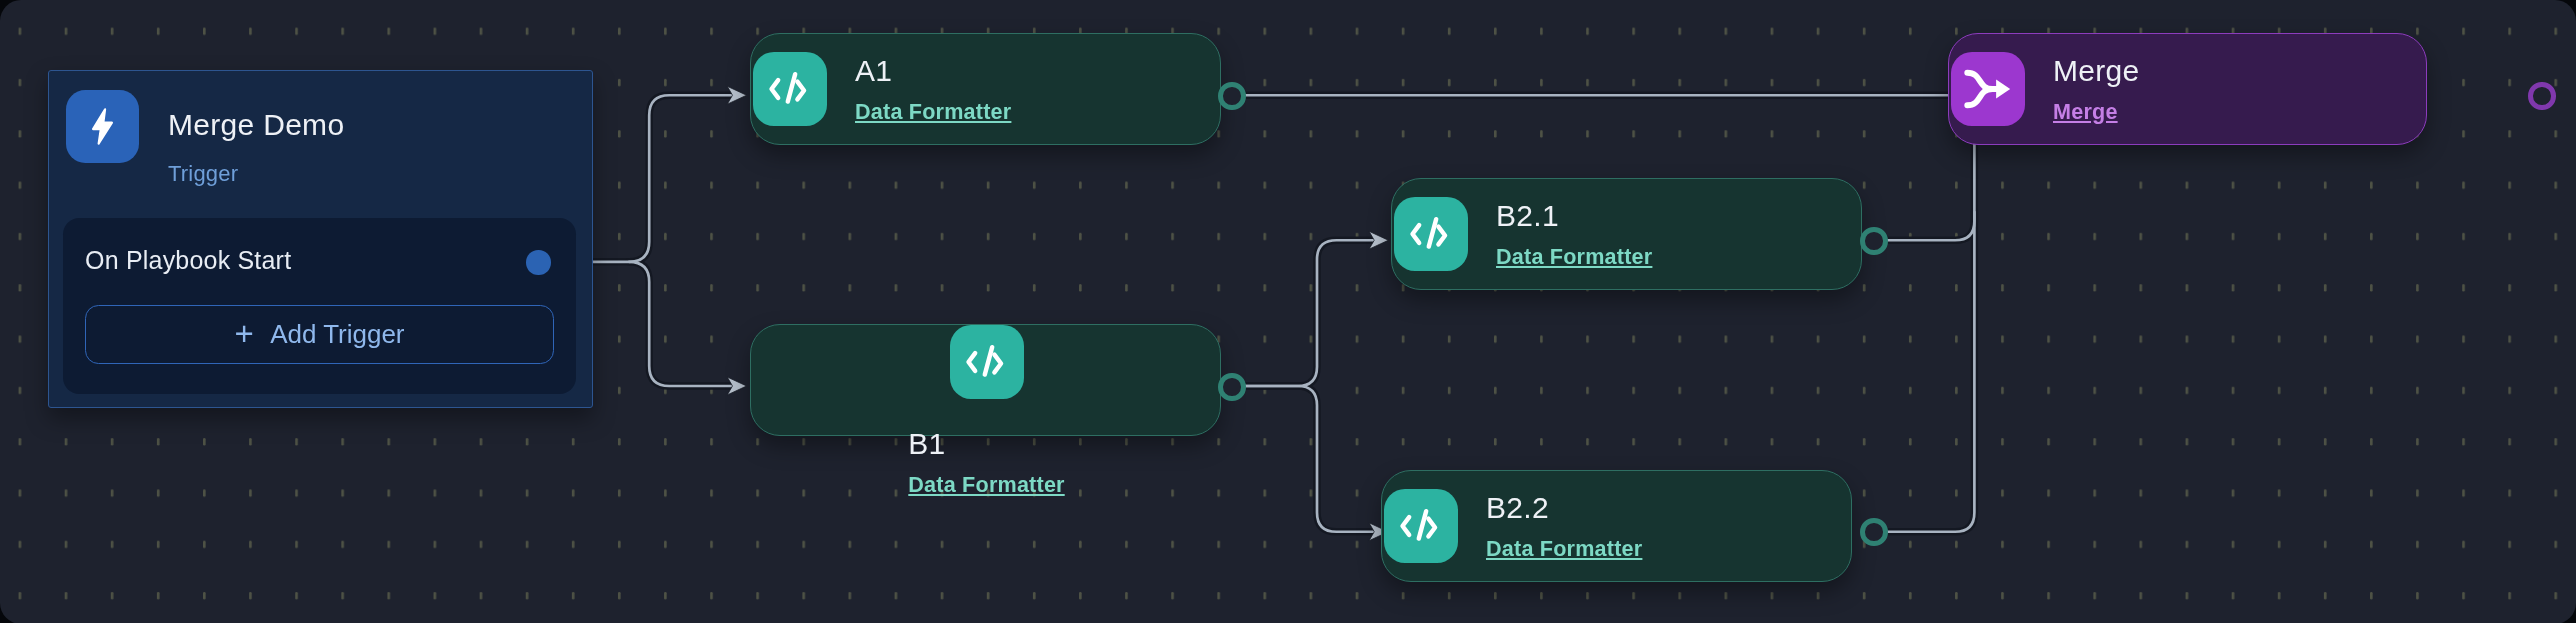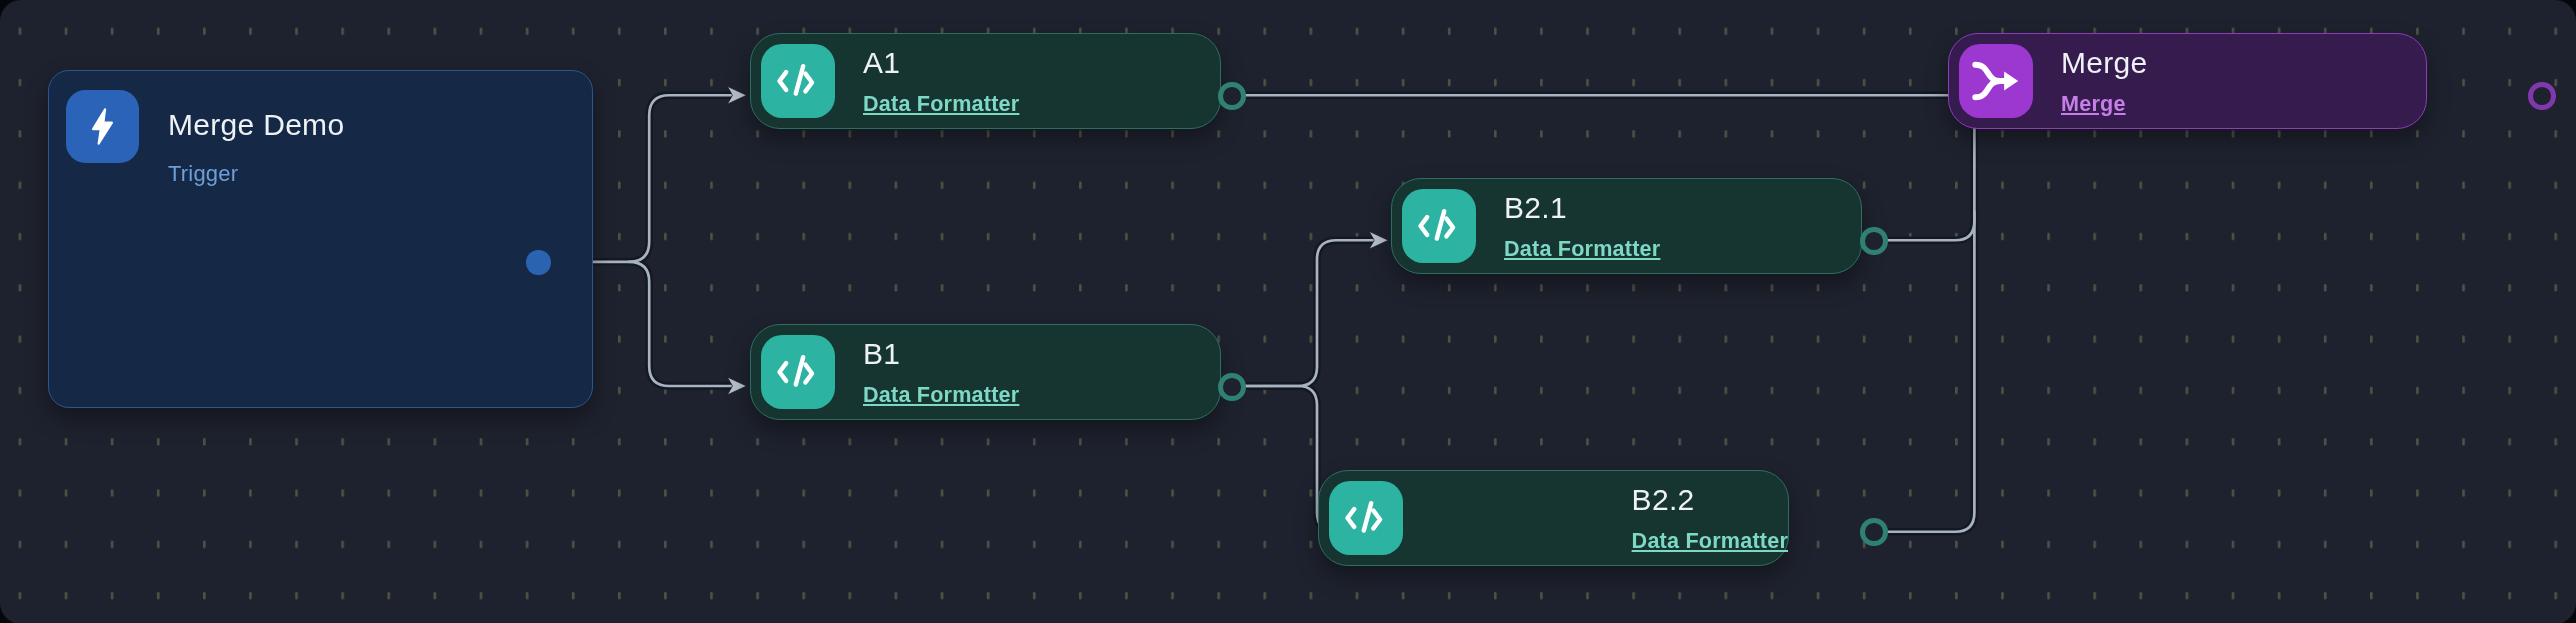--- a/index.html
+++ b/index.html
@@ -18,39 +18,39 @@
   body{width:2576px;height:624px;position:relative;font-family:"Liberation Sans","DejaVu Sans",sans-serif;}
   .canvas{position:absolute;inset:0;width:2576px;height:624px;background:var(--canvas-bg);
           border-radius:21px;overflow:hidden;}
   .edge-layer{position:absolute;inset:0;}
   .edge-halo{fill:none;stroke:var(--edge-halo);stroke-width:10;stroke-linecap:round;stroke-linejoin:round;}
   .edge-main{fill:none;stroke:var(--edge);stroke-width:3.6;stroke-linecap:round;stroke-linejoin:round;}
   .edge-arrow{fill:var(--arrow);stroke:var(--edge-halo);stroke-width:1;}
   .dotrect{fill:var(--dot);}
 
   
-  .node{position:absolute;width:471px;height:96px;border-radius:30px;display:flex;align-items:center;
-        padding-left:10px;gap:28px;box-shadow:0 10.4px 22px rgba(0,0,0,.35);}
+  .node{position:absolute;width:471px;height:112px;border-radius:30px;display:flex;align-items:center;
+        padding-left:2px;gap:28px;box-shadow:0 10.4px 22px rgba(0,0,0,.35);}
   .node.teal{background:var(--teal-node-bg);border:1.9px solid var(--teal-node-border);}
   .node.merge{background:var(--merge-node-bg);border:1.9px solid var(--merge-node-border);width:479px;}
   .node-icon{width:74px;height:74px;border-radius:21px;flex:0 0 auto;display:flex;align-items:center;justify-content:center;}
   .node.teal .node-icon{background:var(--teal-icon-bg);}
   .node.merge .node-icon{background:var(--merge-icon-bg);}
   .node-title{font-size:30px;font-weight:500;color:var(--title-text);letter-spacing:0.3px;line-height:1.1;}
   .node-sub{font-size:21.6px;font-weight:700;margin-top:12px;letter-spacing:0.2px;text-decoration:underline;}
   .node.teal .node-sub{color:var(--teal-subtitle);}
   .node.merge .node-sub{color:var(--merge-subtitle);}
 
   .port{position:absolute;width:27.5px;height:27.5px;border-radius:50%;background:var(--canvas-bg);}
   .port.teal{border:5.2px solid var(--teal-port);}
   .port.purple{border:5.2px solid var(--merge-port);}
   .port.blue-dot{width:24.5px;height:24.5px;background:var(--trigger-port);border:none;}
 
   
-  .trigger-card{position:absolute;left:48px;top:70px;width:545px;height:338px;border-radius:21px;
+  .trigger-card{position:absolute;left:48px;top:70px;width:545px;height:338px;border-radius:3px;
         background:var(--trigger-card-bg);border:1.9px solid var(--trigger-card-border);
         box-shadow:0 10.4px 22px rgba(0,0,0,.35);}
   .tc-icon{position:absolute;left:17px;top:19.3px;width:73px;height:73px;border-radius:19.3px;
         background:var(--trigger-icon-bg);display:flex;align-items:center;justify-content:center;}
   .tc-title{position:absolute;left:119px;top:37px;font-size:30px;font-weight:500;color:var(--title-text);letter-spacing:0.3px;}
   .tc-sub{position:absolute;left:119px;top:90px;font-size:22px;font-weight:400;color:var(--trigger-subtitle);letter-spacing:0.2px;}
   .tc-panel{position:absolute;left:14px;top:147px;width:513px;height:176px;border-radius:16.4px;background:var(--trigger-panel-bg);}
   .tc-row-label{position:absolute;left:22px;top:28px;font-size:25px;color:#e8edf4;letter-spacing:0.2px;}
   .tc-add-btn{position:absolute;left:22px;right:22px;top:87px;height:59px;border-radius:13.4px;
         border:1.9px solid var(--button-border);background:transparent;color:var(--button-text);
@@ -101,37 +101,44 @@
 
   <div class="trigger-card">
     <div class="tc-icon">
       <svg width="43" height="43" viewBox="0 0 100 100">
         <polygon points="56,10 28,56 46,56 41,90 72,41 52,41" fill="#ffffff" stroke="#ffffff" stroke-width="5" stroke-linejoin="round"></polygon>
       </svg>
     </div>
     <div class="tc-title">Merge Demo</div>
     <div class="tc-sub">Trigger</div>
 
+    <div class="tc-panel">
+      <div class="tc-row-label">On Playbook Start</div>
+      <button class="tc-add-btn">
+        <span class="tc-add-plus">+</span>
+        <span>Add Trigger</span>
+      </button>
+    </div>
   </div>
 
   <div class="node teal" style="left:750px;top:33px;">
     <div class="node-icon">
       <svg width="74" height="74" viewBox="0 0 100 100" fill="none" stroke="#ffffff" stroke-width="6" stroke-linecap="round" stroke-linejoin="round">
         <polyline points="34,38 25,50 34,62"></polyline>
           <line x1="57" y1="30" x2="47" y2="67"></line>
           <polyline points="60,40 69,52 60,64"></polyline>
       </svg>
     </div>
     <div>
       <div class="node-title">A1</div>
       <div class="node-sub">Data Formatter</div>
     </div>
   </div>
 
-  <div class="node teal" style="left:750px;top:324px;">
+  <div class="node teal" style="left:750px;top:324px;flex-direction:column;">
     <div class="node-icon">
       <svg width="74" height="74" viewBox="0 0 100 100" fill="none" stroke="#ffffff" stroke-width="6" stroke-linecap="round" stroke-linejoin="round">
         <polyline points="34,38 25,50 34,62"></polyline>
           <line x1="57" y1="30" x2="47" y2="67"></line>
           <polyline points="60,40 69,52 60,64"></polyline>
       </svg>
     </div>
     <div>
       <div class="node-title">B1</div>
       <div class="node-sub">Data Formatter</div>
@@ -145,21 +152,21 @@
           <line x1="57" y1="30" x2="47" y2="67"></line>
           <polyline points="60,40 69,52 60,64"></polyline>
       </svg>
     </div>
     <div>
       <div class="node-title">B2.1</div>
       <div class="node-sub">Data Formatter</div>
     </div>
   </div>
 
-  <div class="node teal" style="left:1318px;top:470px;justify-content:space-between;">
+  <div class="node teal" style="left:1381px;top:470px;">
     <div class="node-icon">
       <svg width="74" height="74" viewBox="0 0 100 100" fill="none" stroke="#ffffff" stroke-width="6" stroke-linecap="round" stroke-linejoin="round">
         <polyline points="34,38 25,50 34,62"></polyline>
           <line x1="57" y1="30" x2="47" y2="67"></line>
           <polyline points="60,40 69,52 60,64"></polyline>
       </svg>
     </div>
     <div>
       <div class="node-title">B2.2</div>
       <div class="node-sub">Data Formatter</div>

